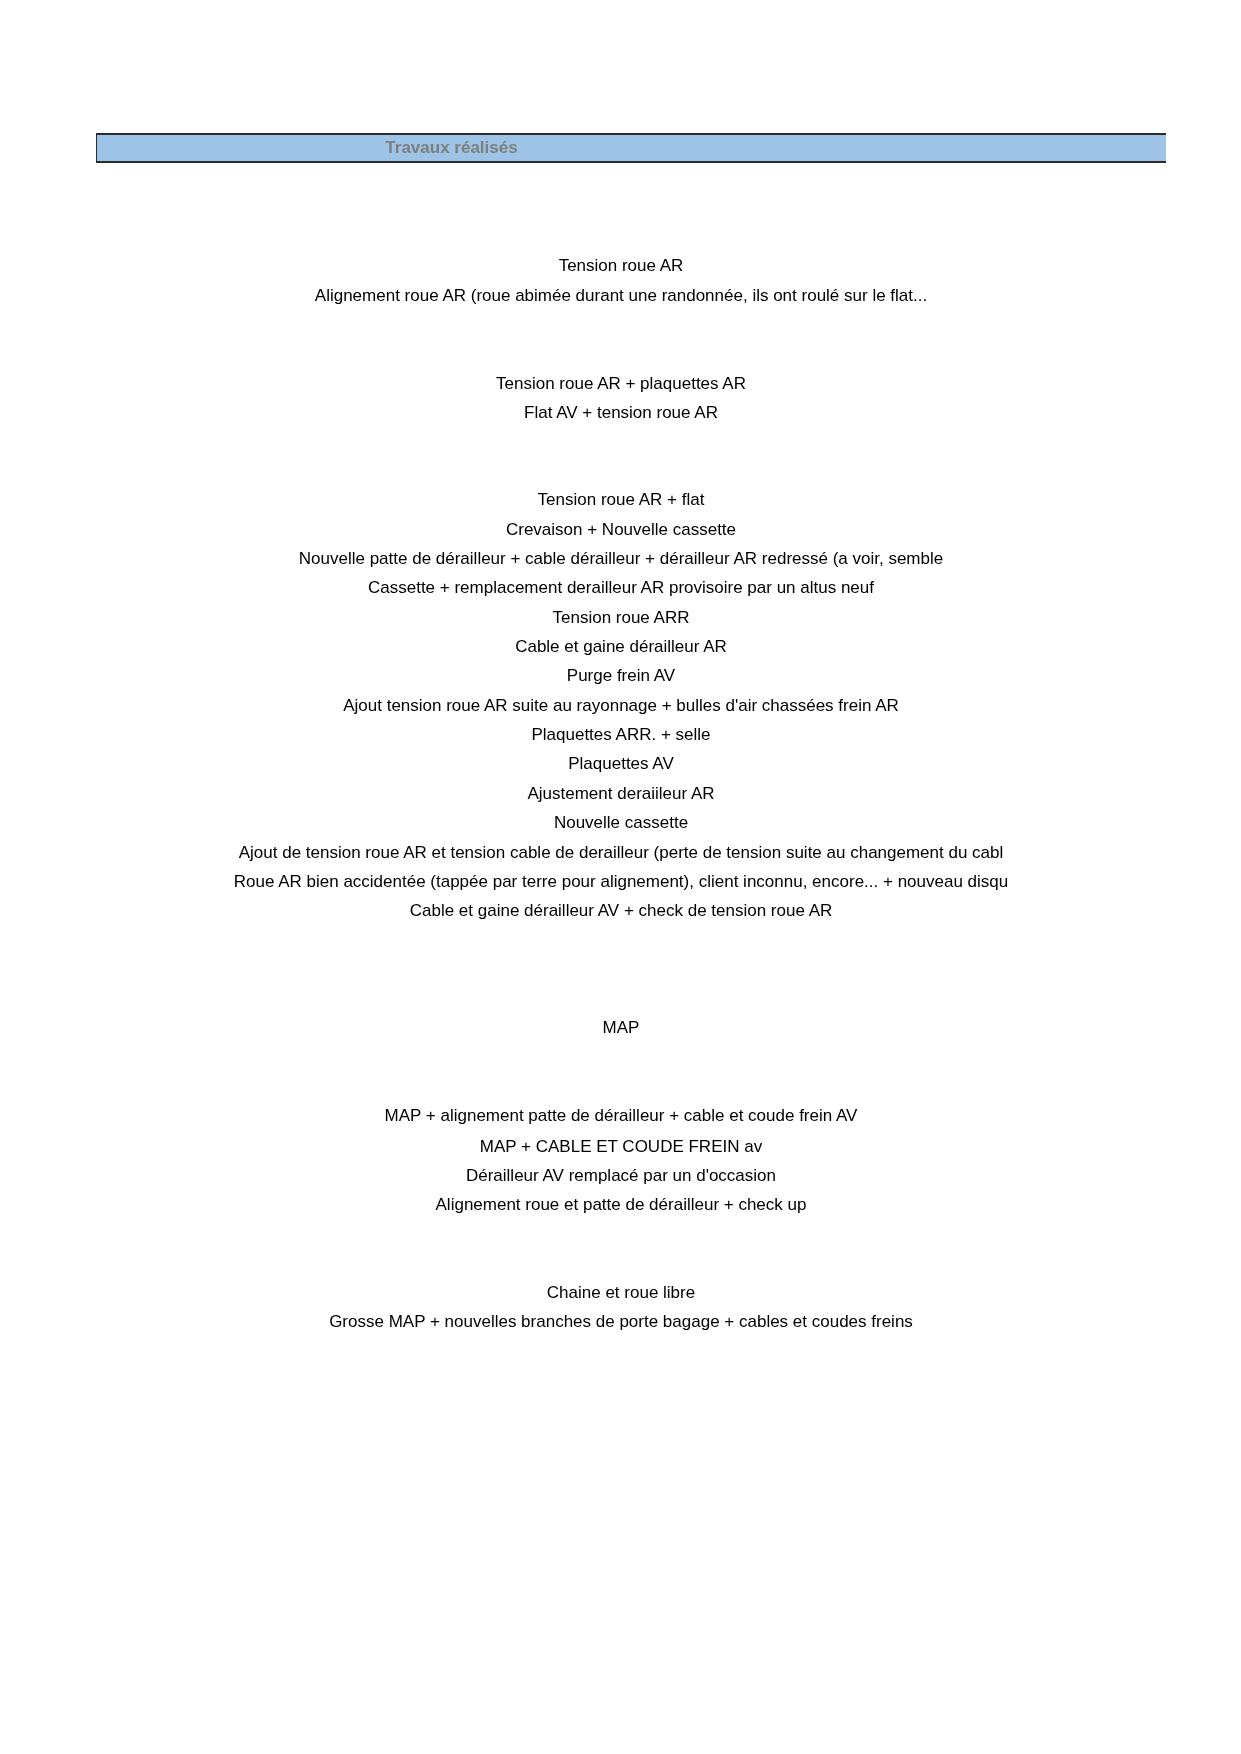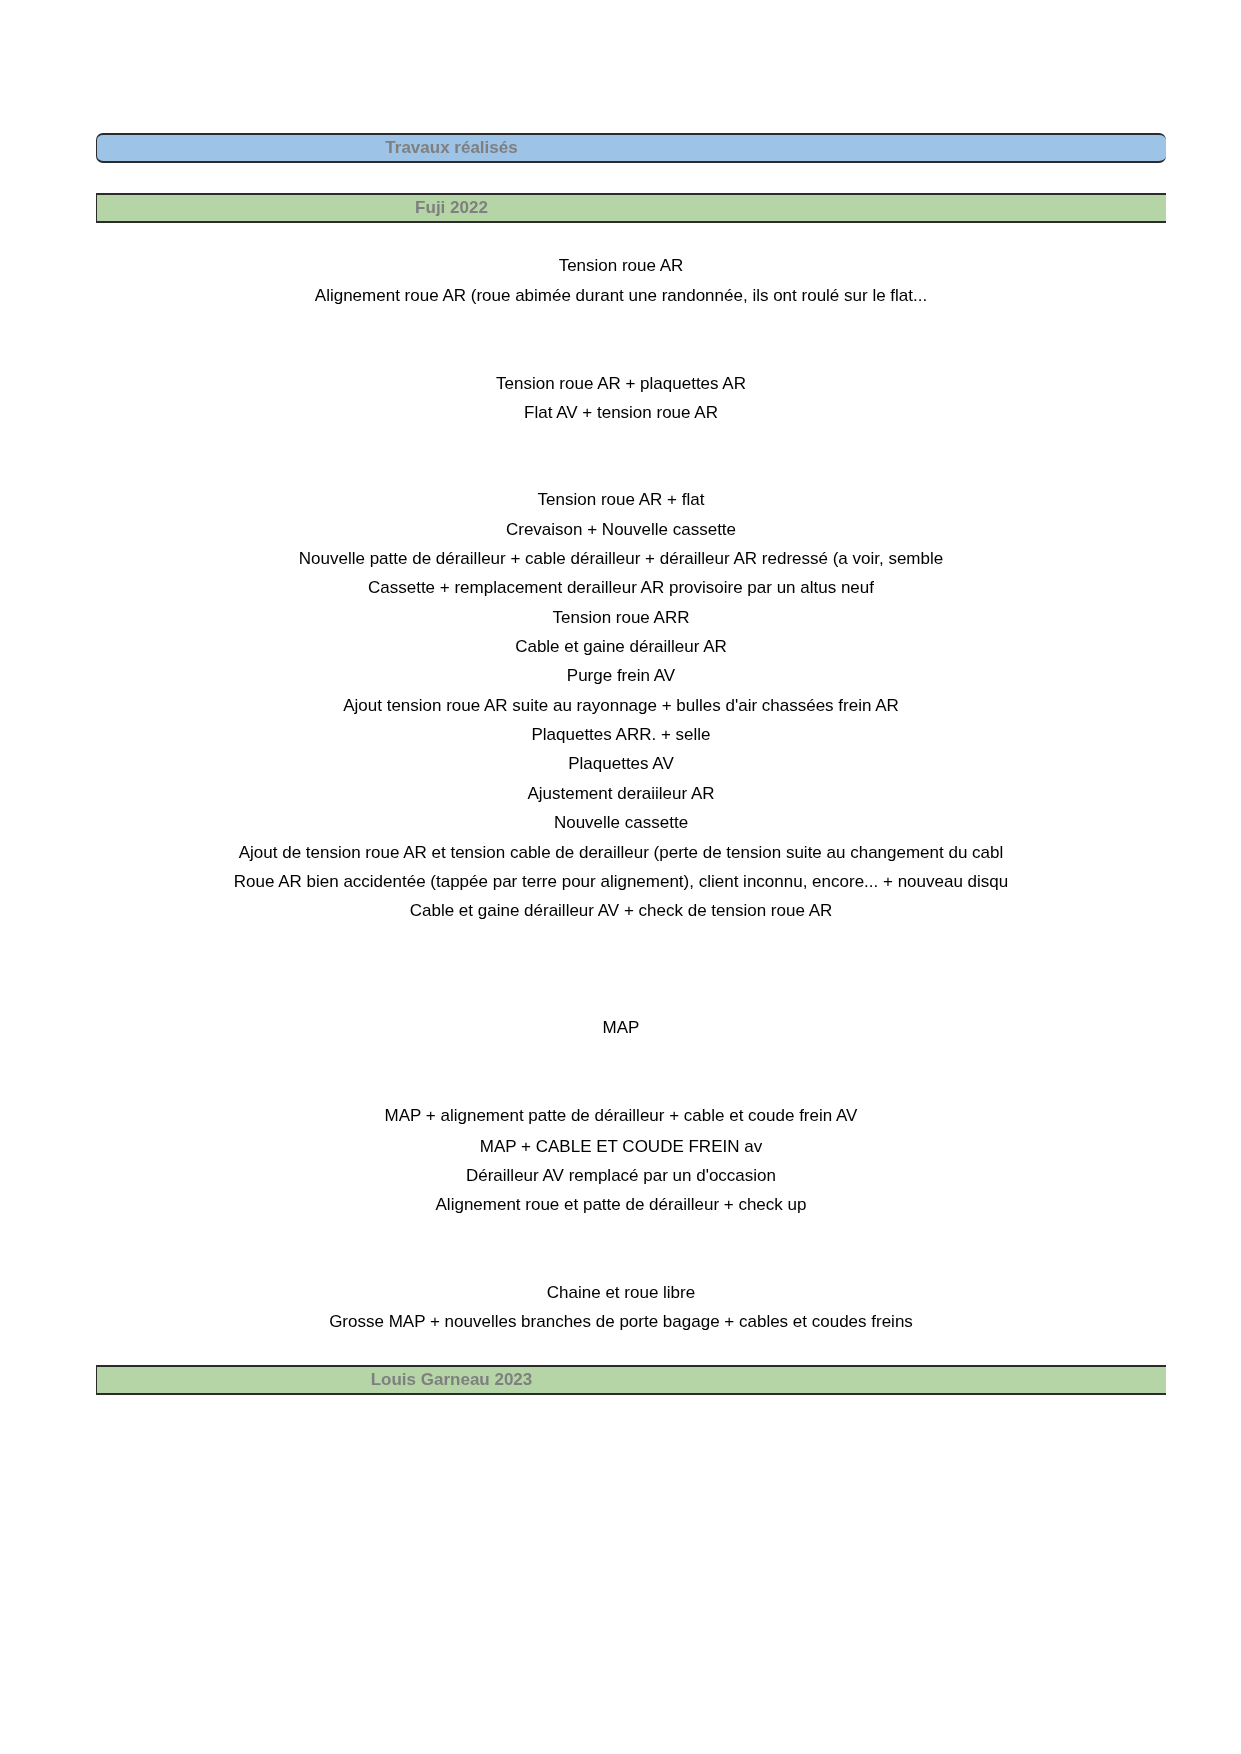--- a/index.html
+++ b/index.html
@@ -62,27 +62,24 @@
     font-size: 17px;
     color: #000000;
     overflow: hidden;
   }
 </style>
 </head>
 <body>
 
 <div class="sheet">
 
-  <div class="band blue" style="top:133px;border-radius:7px;">
+  <div class="band blue" style="top:133px;">
     <span>Travaux réalisés</span>
   </div>
 
-  <div class="band green" style="top:193px;">
-    <span>Fuji 2022</span>
-  </div>
 
   <div class="row" style="top:251px;">Tension roue AR</div>
   <div class="row" style="top:281px;">Alignement roue AR (roue abimée durant une randonnée, ils ont roulé sur le flat...</div>
 
   <div class="row" style="top:369px;">Tension roue AR + plaquettes AR</div>
   <div class="row" style="top:398px;">Flat AV + tension roue AR</div>
 
   <div class="row" style="top:485px;">Tension roue AR + flat</div>
   <div class="row" style="top:515px;">Crevaison + Nouvelle cassette</div>
   <div class="row" style="top:544px;">Nouvelle patte de dérailleur + cable dérailleur + dérailleur AR redressé (a voir, semble</div>
@@ -103,17 +100,14 @@
   <div class="row" style="top:1013px;">MAP</div>
 
   <div class="row" style="top:1101px;">MAP + alignement patte de dérailleur + cable et coude frein AV</div>
   <div class="row" style="top:1132px;">MAP + CABLE ET COUDE FREIN av</div>
   <div class="row" style="top:1161px;">Dérailleur AV remplacé par un d'occasion</div>
   <div class="row" style="top:1190px;">Alignement roue et patte de dérailleur + check up</div>
 
   <div class="row" style="top:1278px;">Chaine et roue libre</div>
   <div class="row" style="top:1307px;">Grosse MAP + nouvelles branches de porte bagage + cables et coudes freins</div>
 
-  <div class="band green" style="top:1365px;">
-    <span>Louis Garneau 2023</span>
-  </div>
 
 </div>
 
 </body></html>

